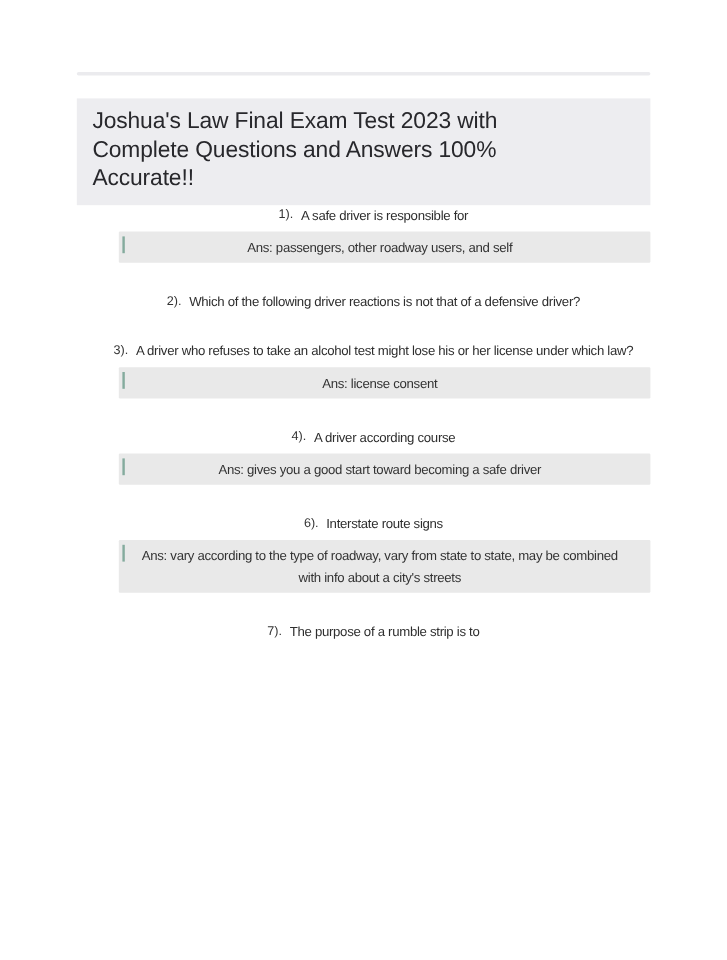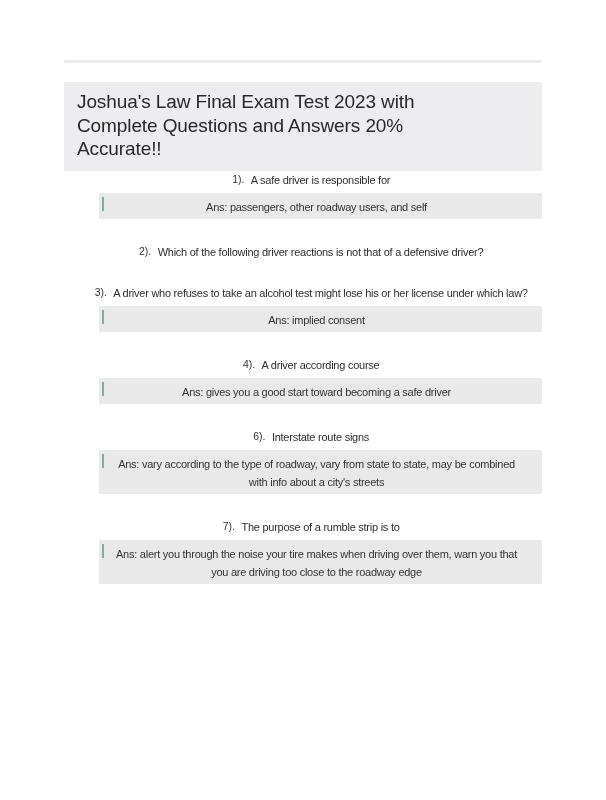--- a/index.html
+++ b/index.html
@@ -87,21 +87,21 @@
 </head>
 <body>
 
 <div class="page">
   <div class="content">
 
     <div class="divider"></div>
 
     <div class="title-box">
       <div>Joshua's Law Final Exam Test 2023 with</div>
-      <div>Complete Questions and Answers 20%</div>
+      <div>Complete Questions and Answers 100%</div>
       <div>Accurate!!</div>
     </div>
 
     <div>
 
       <div class="qa-block">
         <div class="q-row">
           <span class="q-num">1).</span><span class="q-text">A safe driver is responsible for</span>
         </div>
         <div class="ans-box">
@@ -113,21 +113,21 @@
         <div class="q-row">
           <span class="q-num">2).</span><span class="q-text">Which of the following driver reactions is not that of a defensive driver?</span>
         </div>
       </div>
 
       <div class="qa-block">
         <div class="q-row">
           <span class="q-num">3).</span><span class="q-text">A driver who refuses to take an alcohol test might lose his or her license under which law?</span>
         </div>
         <div class="ans-box">
-          <span class="ans-text">Ans: implied consent</span>
+          <span class="ans-text">Ans: license consent</span>
         </div>
       </div>
 
       <div class="qa-block">
         <div class="q-row">
           <span class="q-num">4).</span><span class="q-text">A driver according course</span>
         </div>
         <div class="ans-box">
           <span class="ans-text">Ans: gives you a good start toward becoming a safe driver</span>
         </div>
@@ -140,21 +140,18 @@
         </div>
         <div class="ans-box">
           <span class="ans-text">Ans: vary according to the type of roadway, vary from state to state, may be combined with info about a city's streets</span>
         </div>
       </div>
 
       <div class="qa-block">
         <div class="q-row">
           <span class="q-num">7).</span><span class="q-text">The purpose of a rumble strip is to</span>
         </div>
-        <div class="ans-box">
-          <span class="ans-text">Ans: alert you through the noise your tire makes when driving over them, warn you that you are driving too close to the roadway edge</span>
-        </div>
       </div>
 
     </div>
   </div>
 
 </div>
 
 </body></html>

